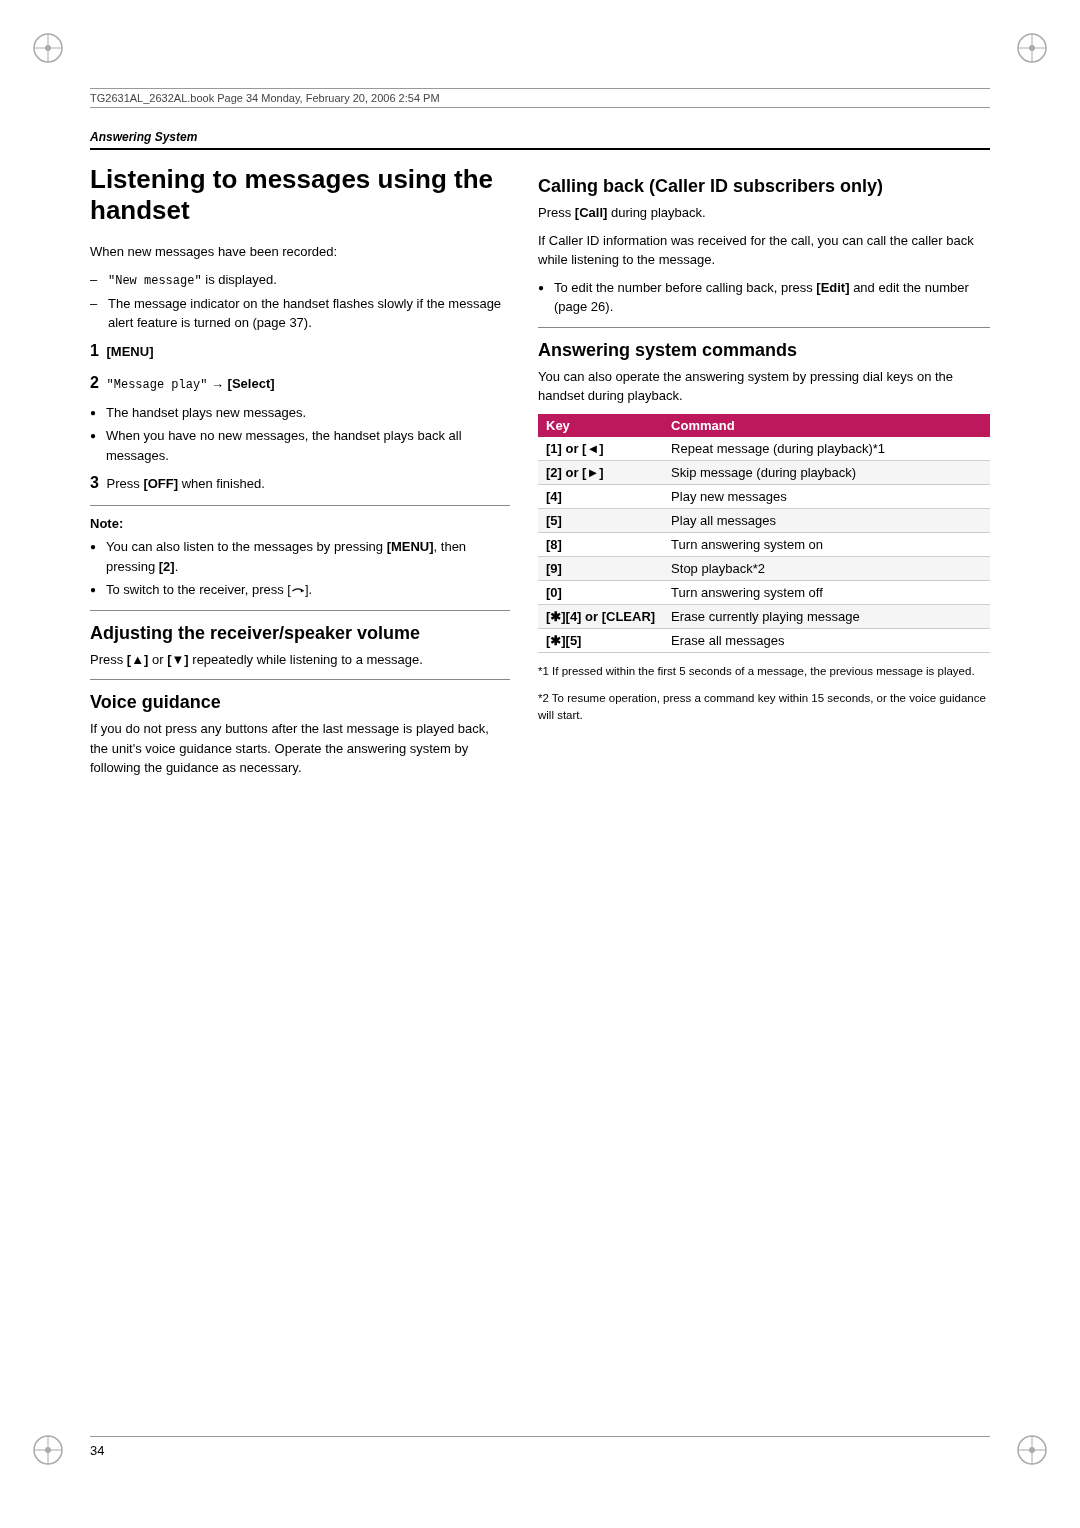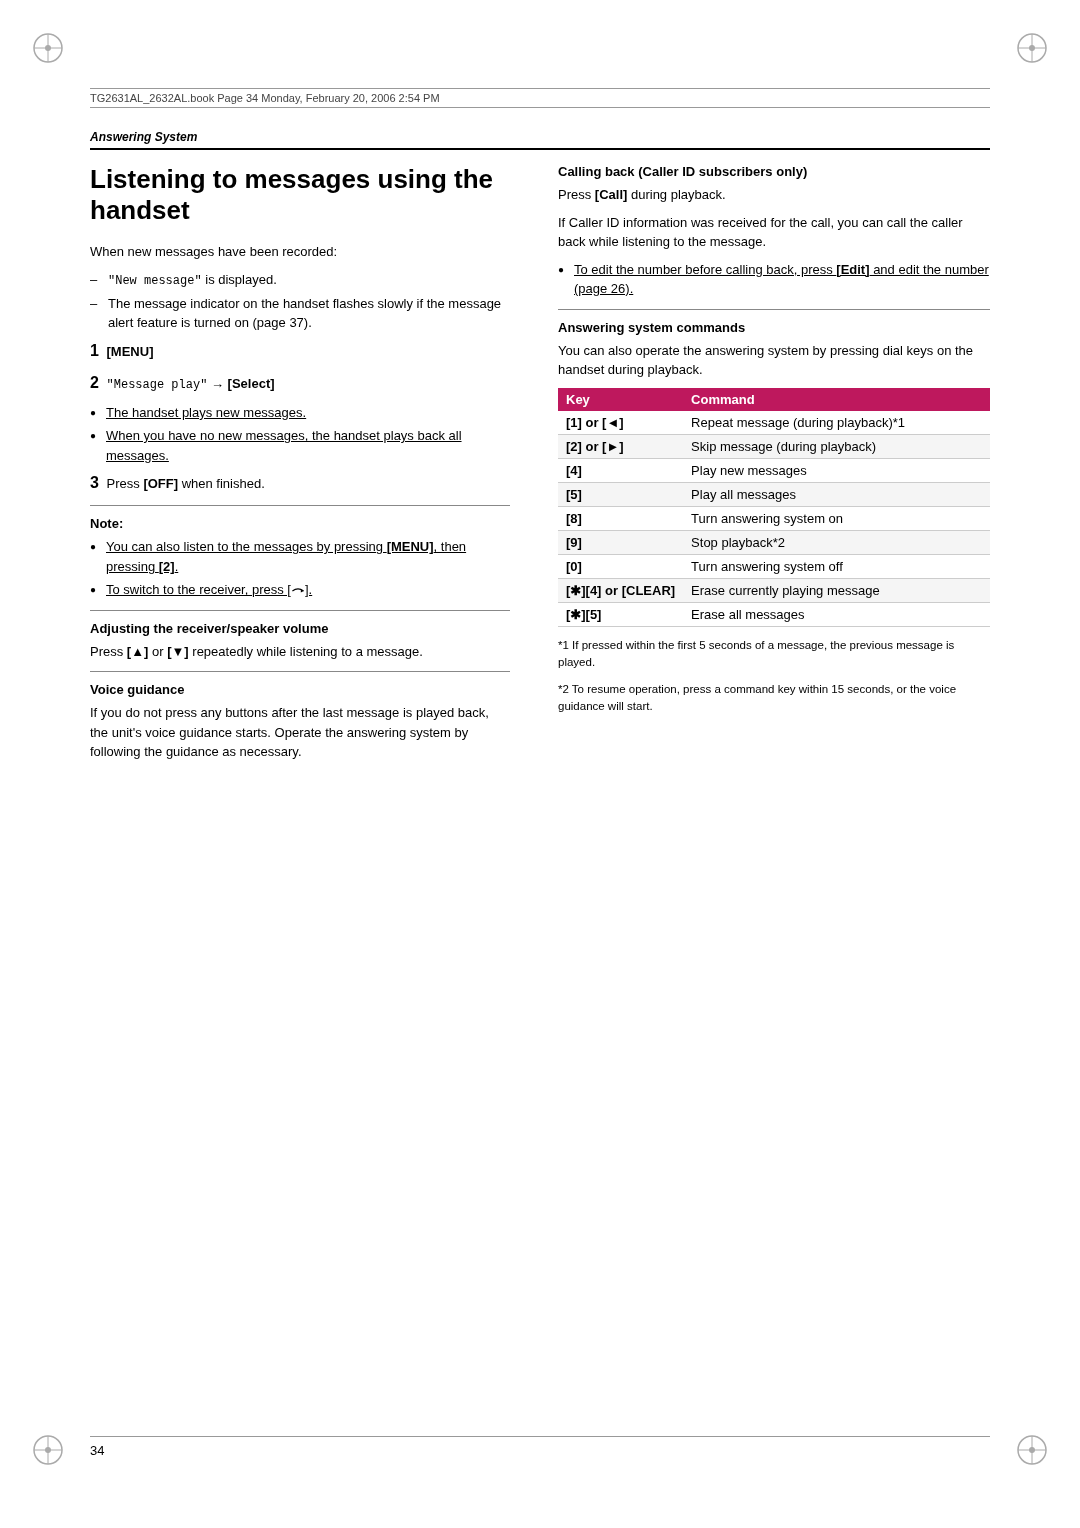--- a/index.html
+++ b/index.html
@@ -48,21 +48,21 @@
     .content {
       position: absolute;
       top: 130px;
       left: 90px;
       right: 90px;
       bottom: 110px;
     }
 
     .two-col {
       display: flex;
-      gap: 48px;
+      gap: 28px;
     }
 
     .col-left {
       flex: 0 0 420px;
       max-width: 420px;
     }
 
     .col-right {
       flex: 1;
     }
@@ -93,21 +93,20 @@
 
     .code-inline {
       font-family: 'Courier New', monospace;
       font-size: 12px;
     }
 
     .bullet-list {
       list-style: none;
       margin: 6px 0 6px 0;
       padding: 0;
-      text-decoration: underline;
     }
     .bullet-list li {
       padding-left: 16px;
       position: relative;
       font-size: 13px;
       line-height: 1.5;
       margin-bottom: 4px;
     }
     .bullet-list li::before {
       content: '●';
@@ -147,21 +146,22 @@
     }
     .step-bold {
       font-weight: bold;
     }
     .bracket {
       font-weight: bold;
     }
 
     .subsection-title {
       font-weight: bold;
-      font-size: 13px;
+      font-size: 18px;
+      margin-top: 12px;
       margin-bottom: 6px;
     }
 
     .divider-line {
       border: none;
       border-top: 1px solid #888;
       margin: 10px 0;
     }
 
     

